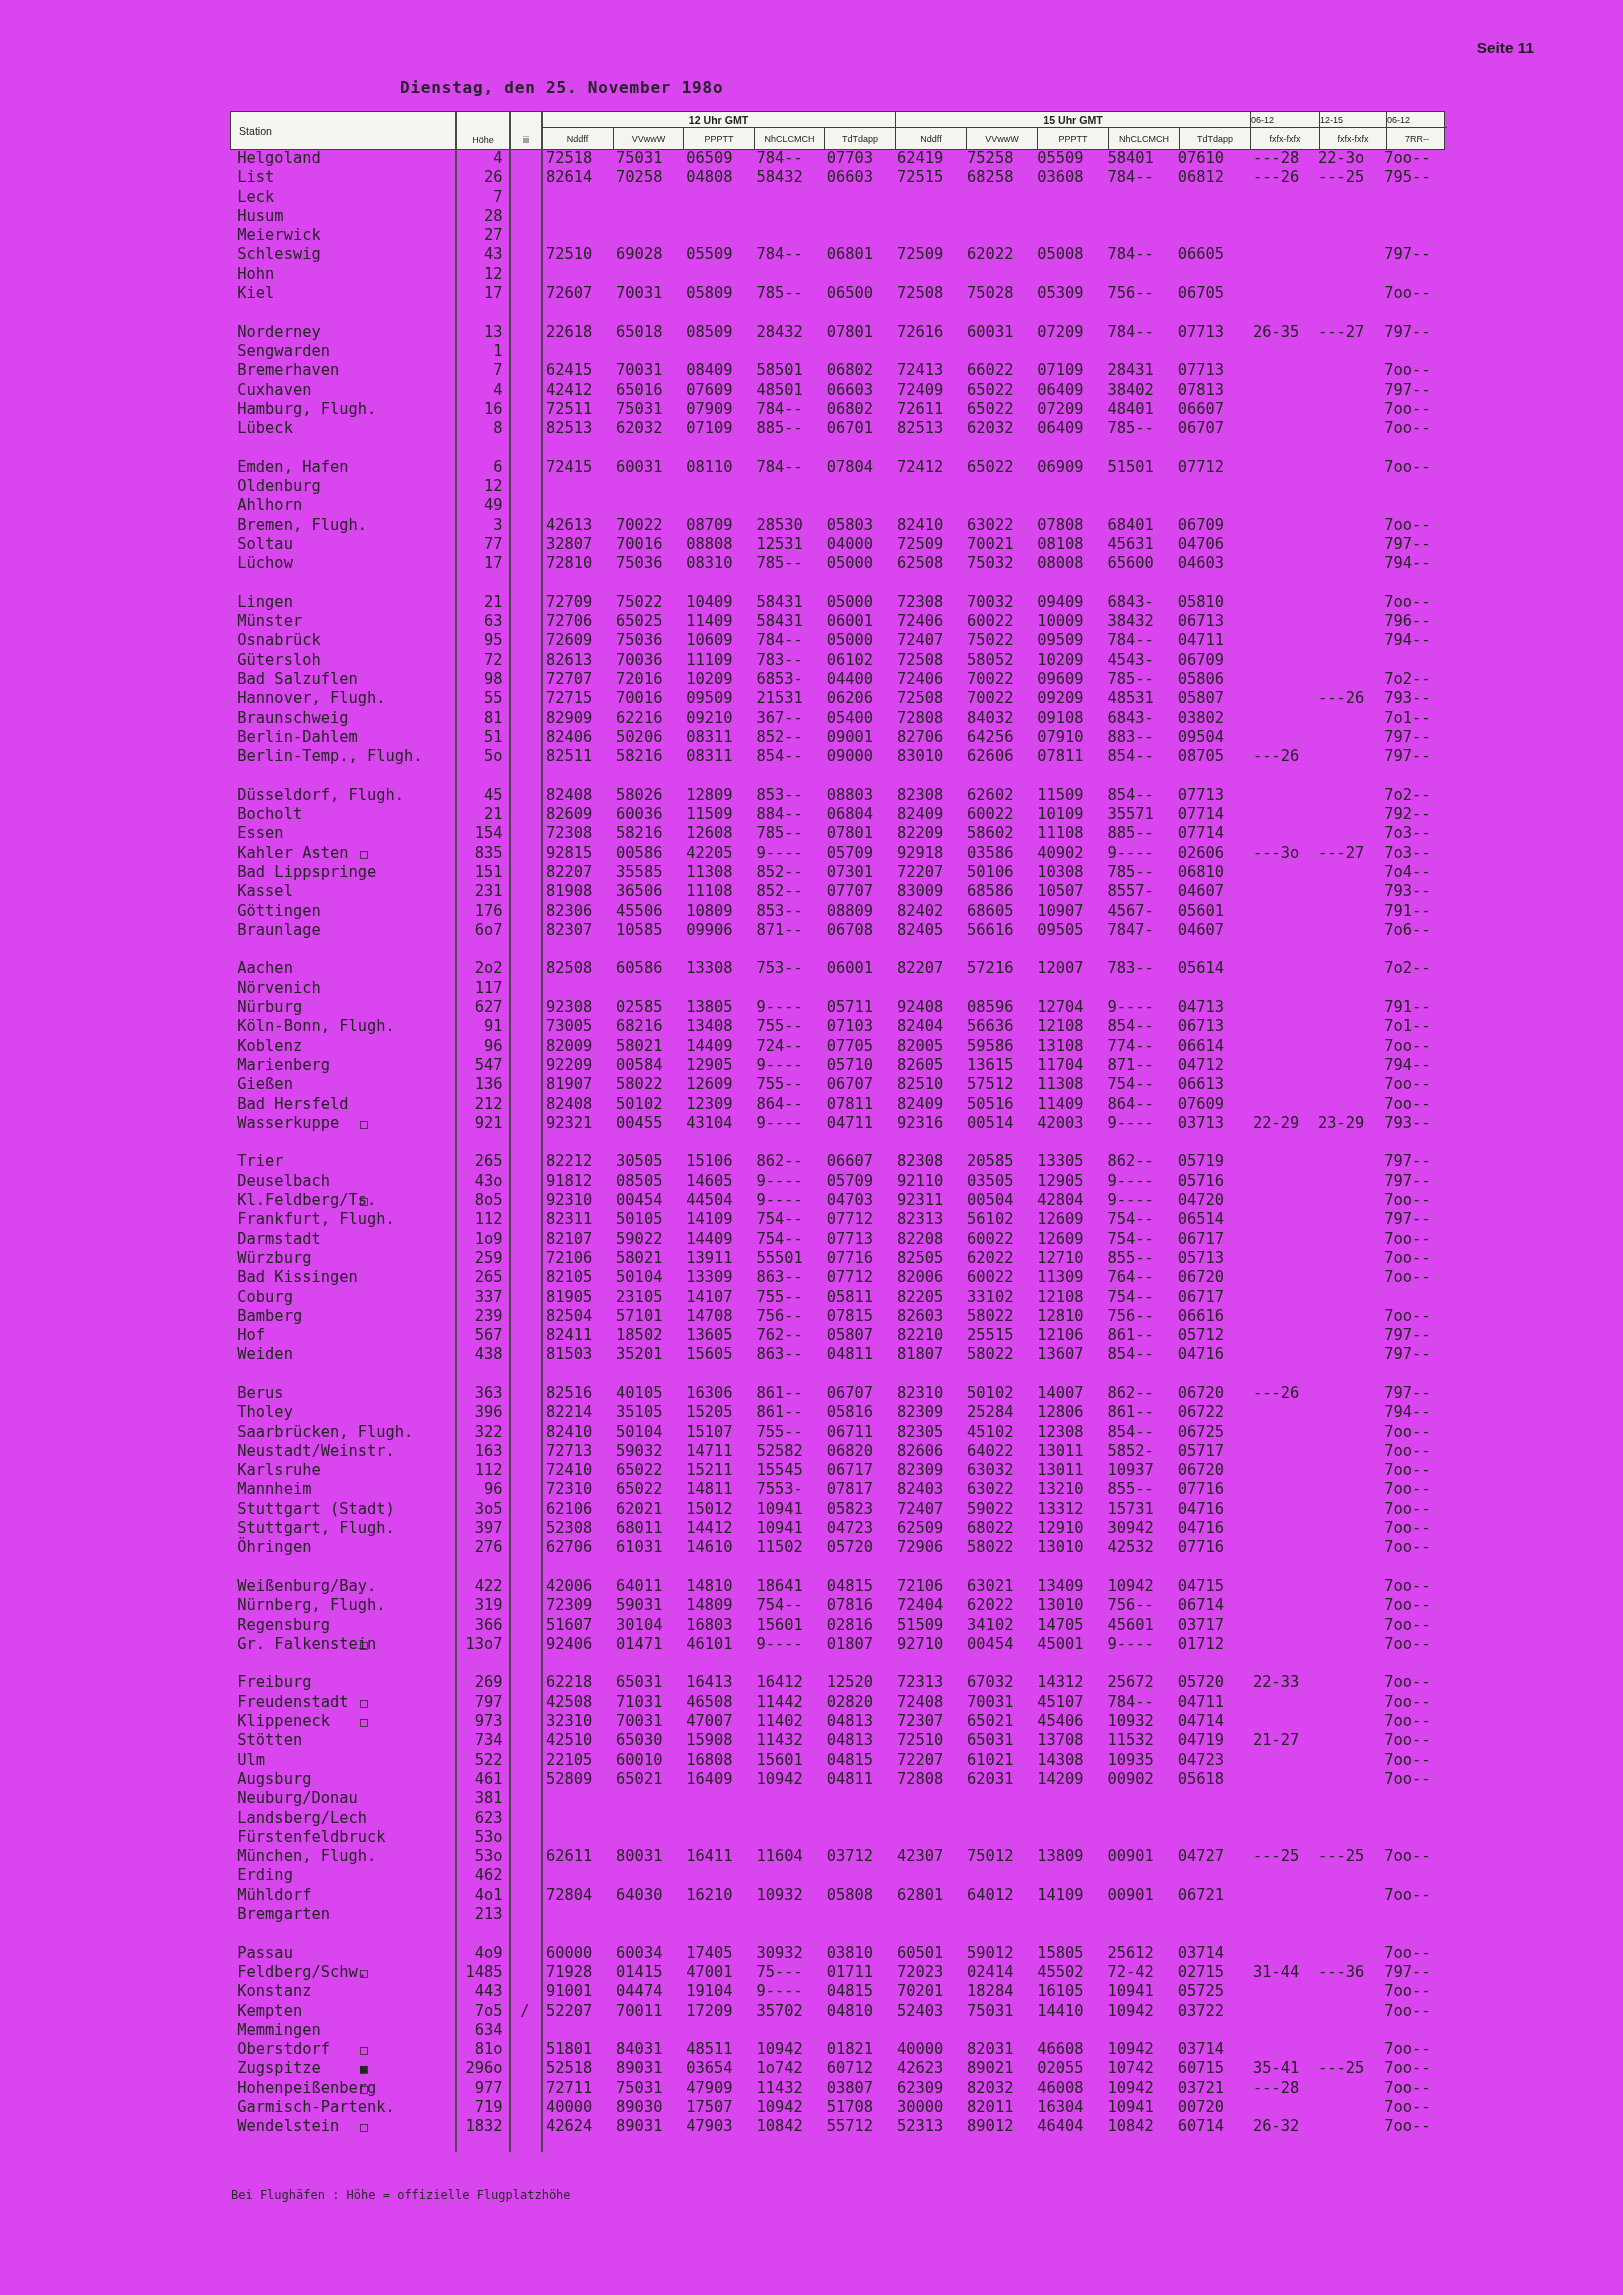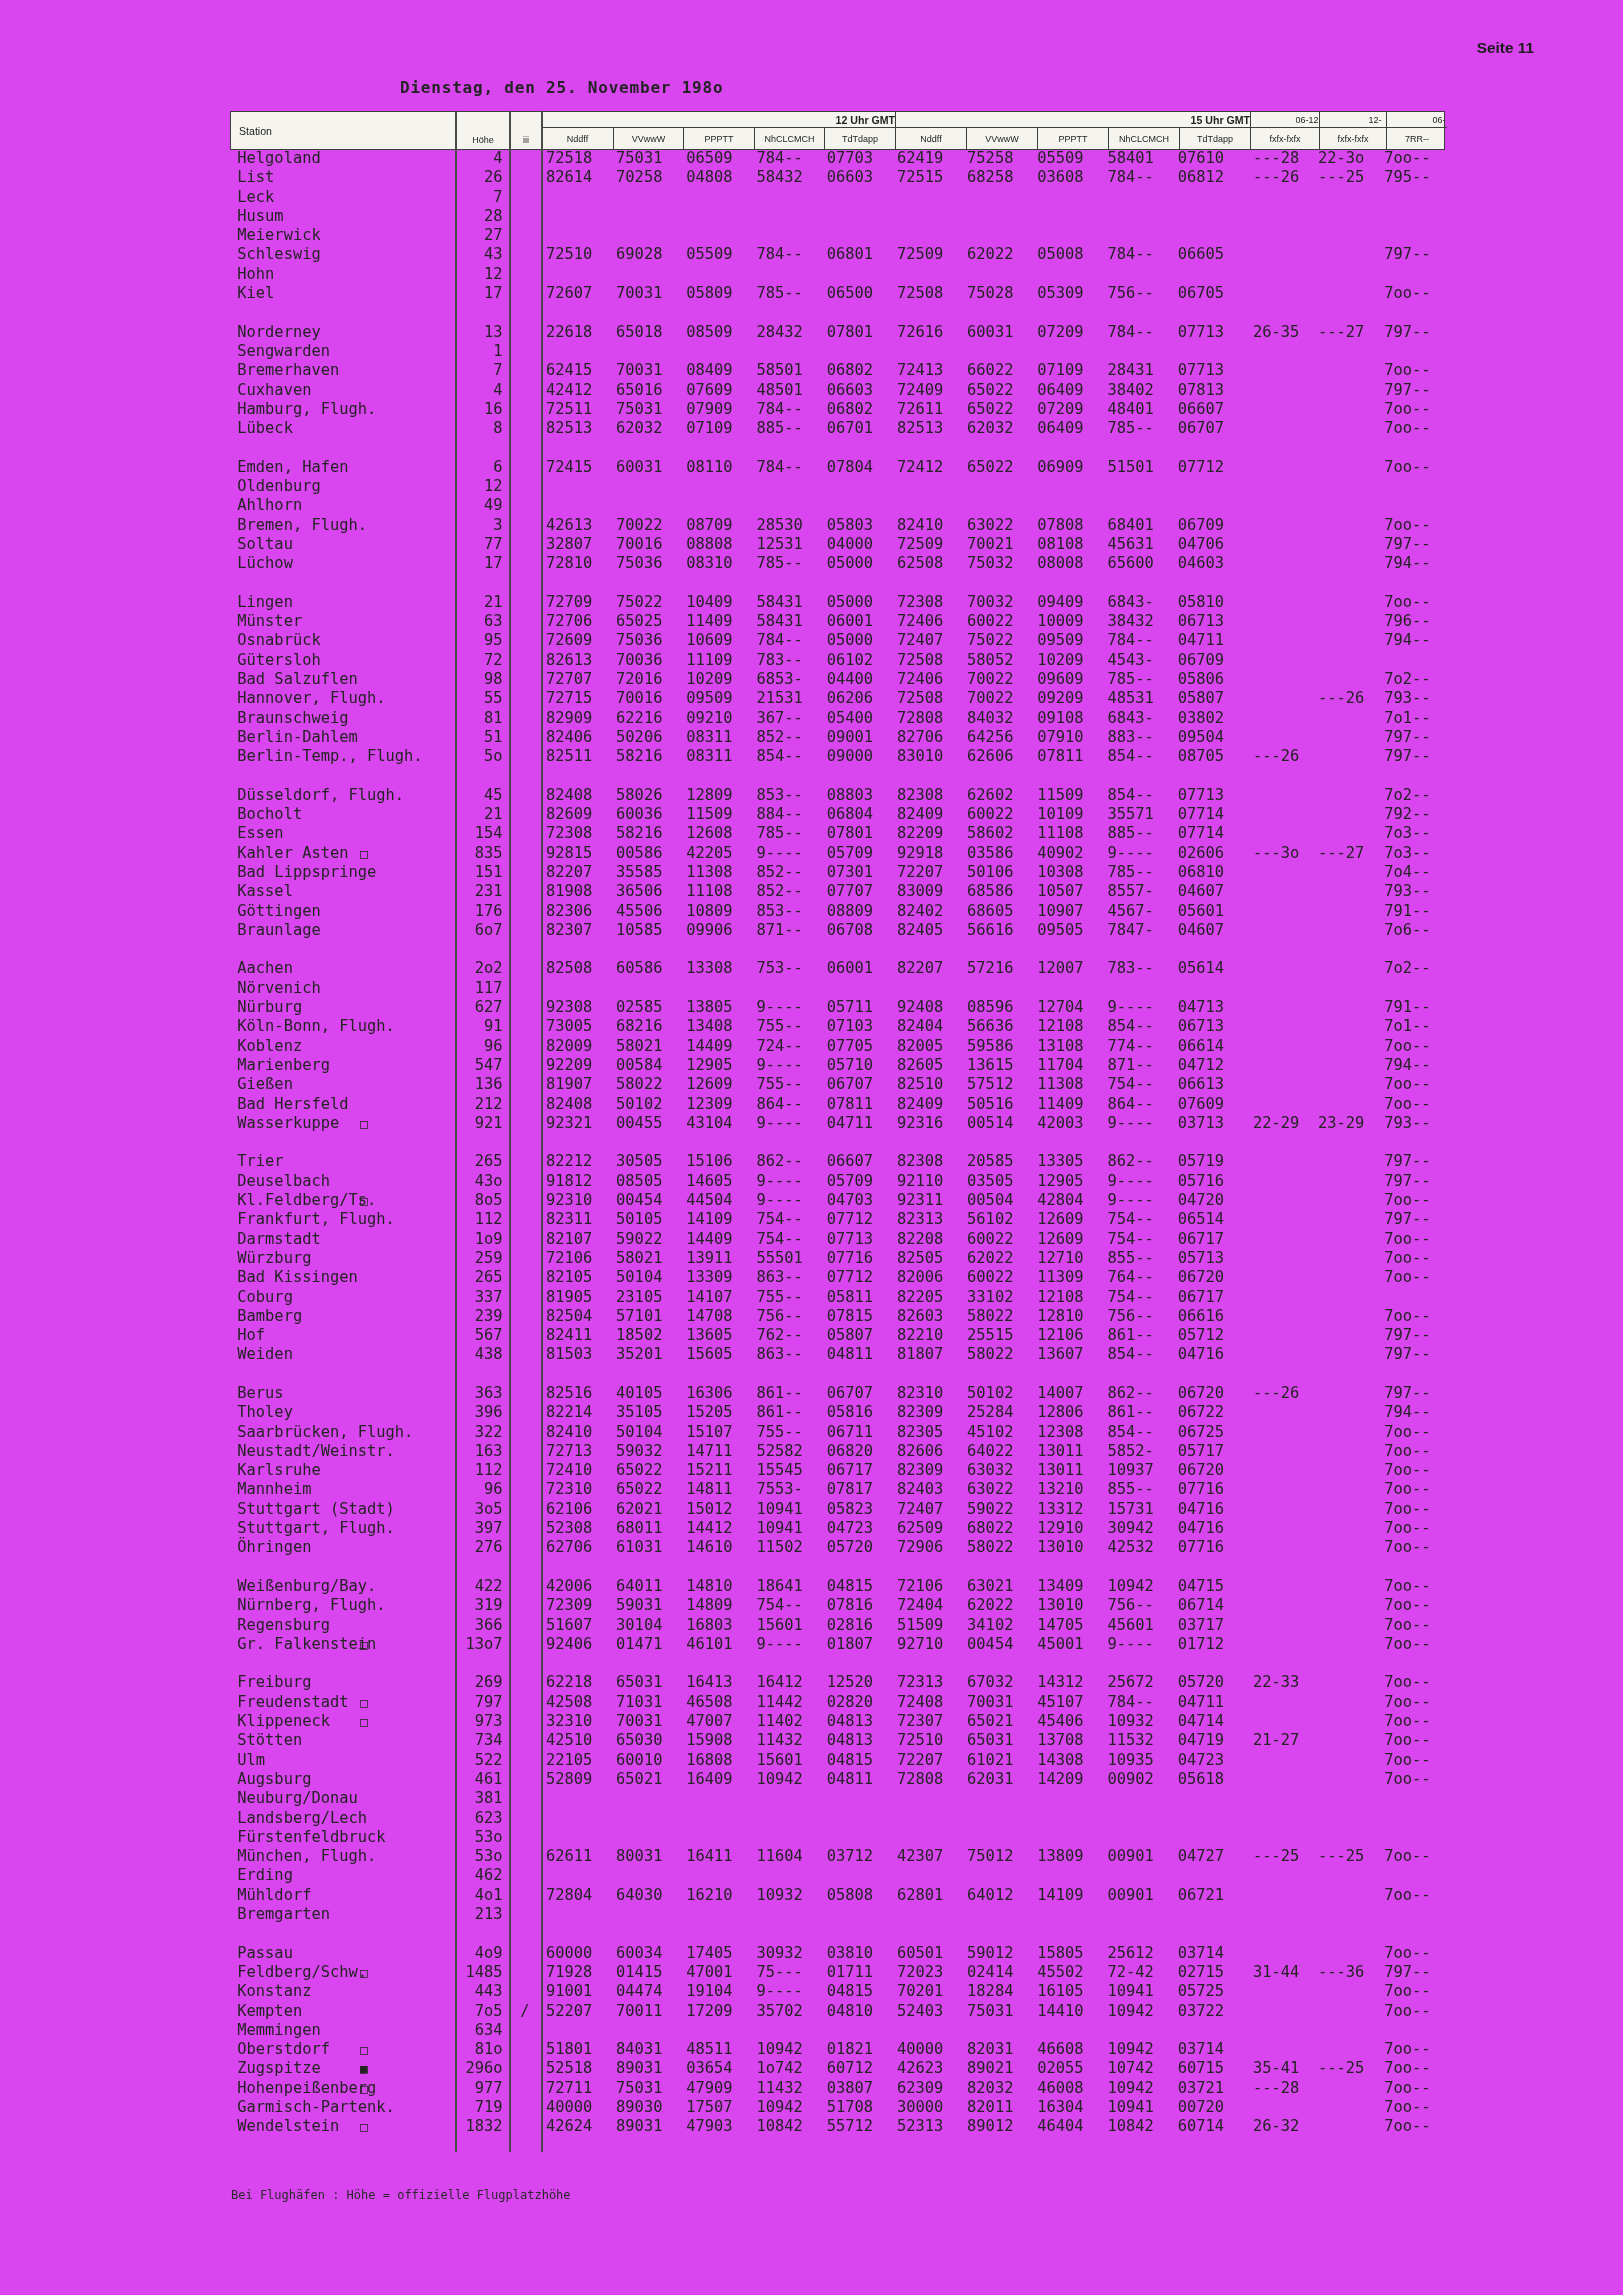--- a/index.html
+++ b/index.html
@@ -17,22 +17,22 @@
   .bb{border-bottom:1.2px solid #3d3d3d;}
   .bl{border-left:1.2px solid #3d3d3d;}
   .h-station{grid-column:1;grid-row:1/3;display:flex;align-items:center;padding-left:8px;
              font:10.6px "Liberation Sans",sans-serif;}
   .h-hoehe{grid-column:2;grid-row:1/3;display:flex;align-items:flex-end;justify-content:center;
            padding-bottom:4px;font:9px "Liberation Sans",sans-serif;}
   .h-iii{grid-column:3;grid-row:1/3;display:flex;align-items:flex-end;justify-content:center;
          padding-bottom:4px;font:9px "Liberation Sans",sans-serif;}
   .h-gmt12{grid-column:4/9;grid-row:1;}
   .h-gmt15{grid-column:9/14;grid-row:1;}
-  .h-gmt{font:bold 10.6px "Liberation Sans",sans-serif;text-align:right;padding-top:2.4px;}
-  .h-c{grid-row:1;font:9px "Liberation Sans",sans-serif;text-align:center;padding-top:3.2px;padding-left:44px;}
+  .h-gmt{font:bold 10.6px "Liberation Sans",sans-serif;text-align:center;padding-top:2.4px;}
+  .h-c{grid-row:1;font:9px "Liberation Sans",sans-serif;text-align:left;padding-top:3.2px;}
   .h-c1{grid-column:14;} .h-c2{grid-column:15;} .h-c3{grid-column:16;}
   .h-col{grid-row:2;font:9px "Liberation Sans",sans-serif;text-align:center;padding-top:5.7px;}
   .gc4{grid-column:4;} .gc5{grid-column:5;} .gc6{grid-column:6;} .gc7{grid-column:7;}
   .gc8{grid-column:8;} .gc9{grid-column:9;} .gc10{grid-column:10;} .gc11{grid-column:11;}
   .gc12{grid-column:12;} .gc13{grid-column:13;} .gc14{grid-column:14;} .gc15{grid-column:15;} .gc16{grid-column:16;}
 
   
   .vline{position:absolute;top:111px;width:1.6px;background:#4a4a48;height:2041px;}
   .v1{left:455px;} .v2{left:509px;} .v3{left:541px;}
 

